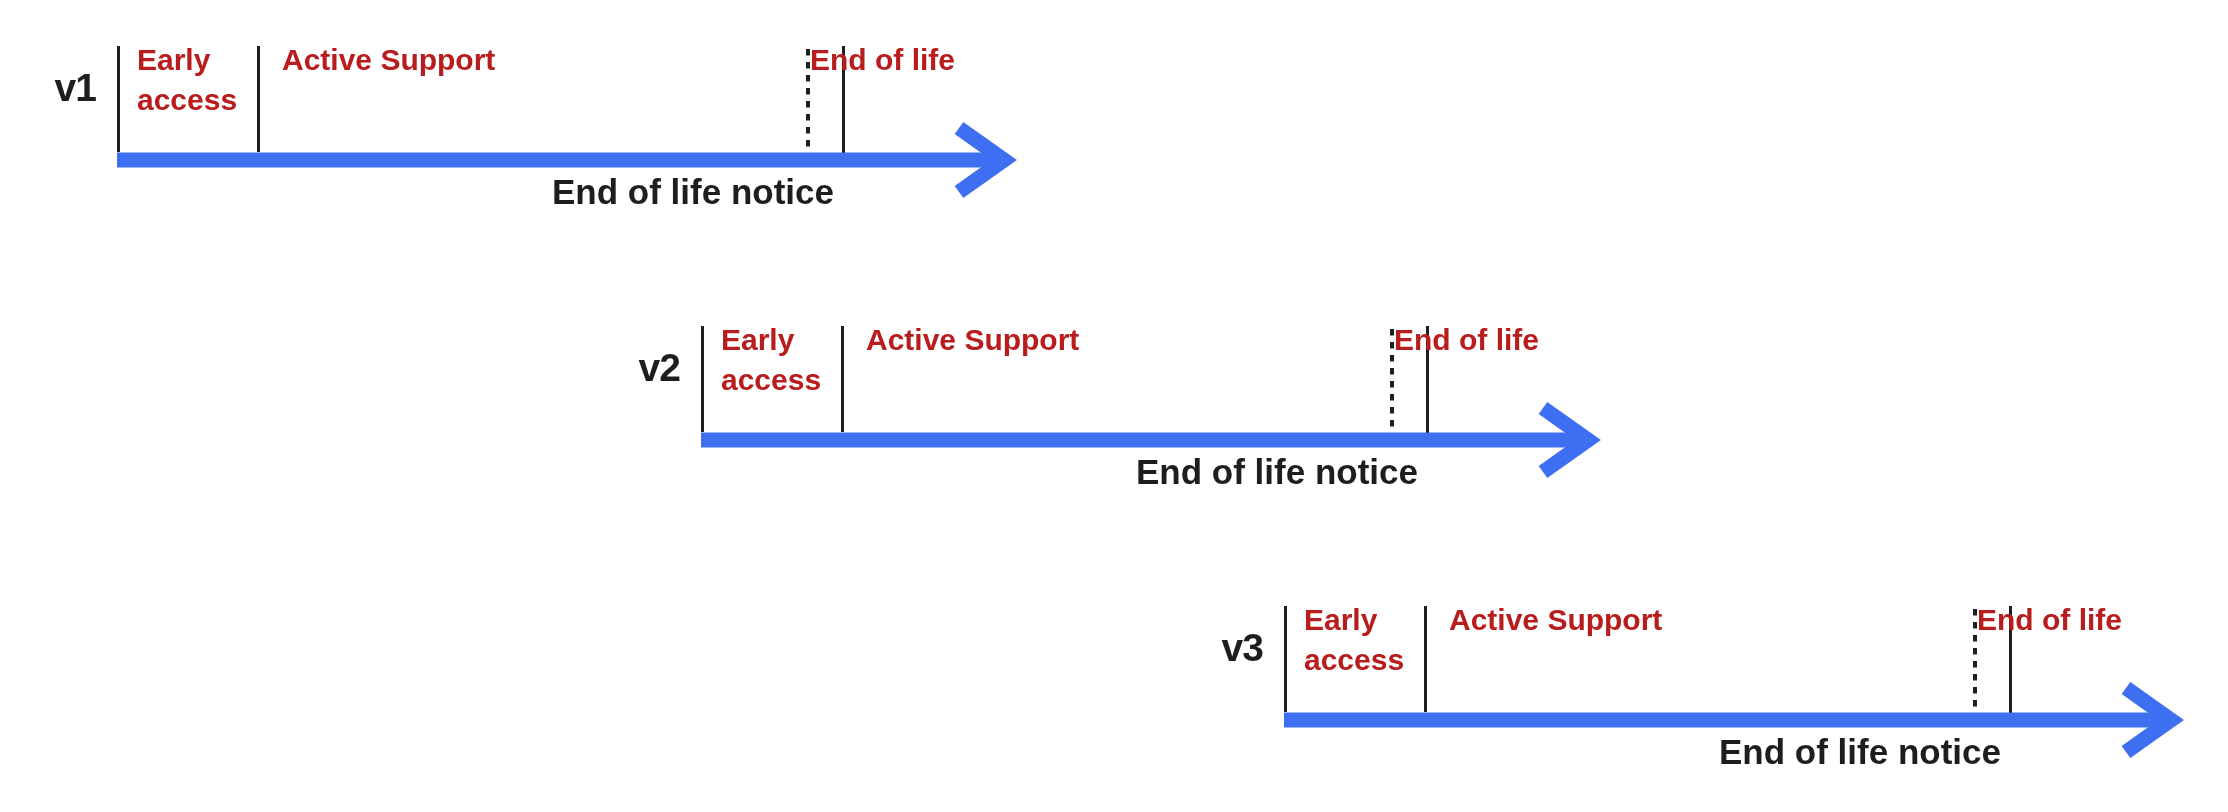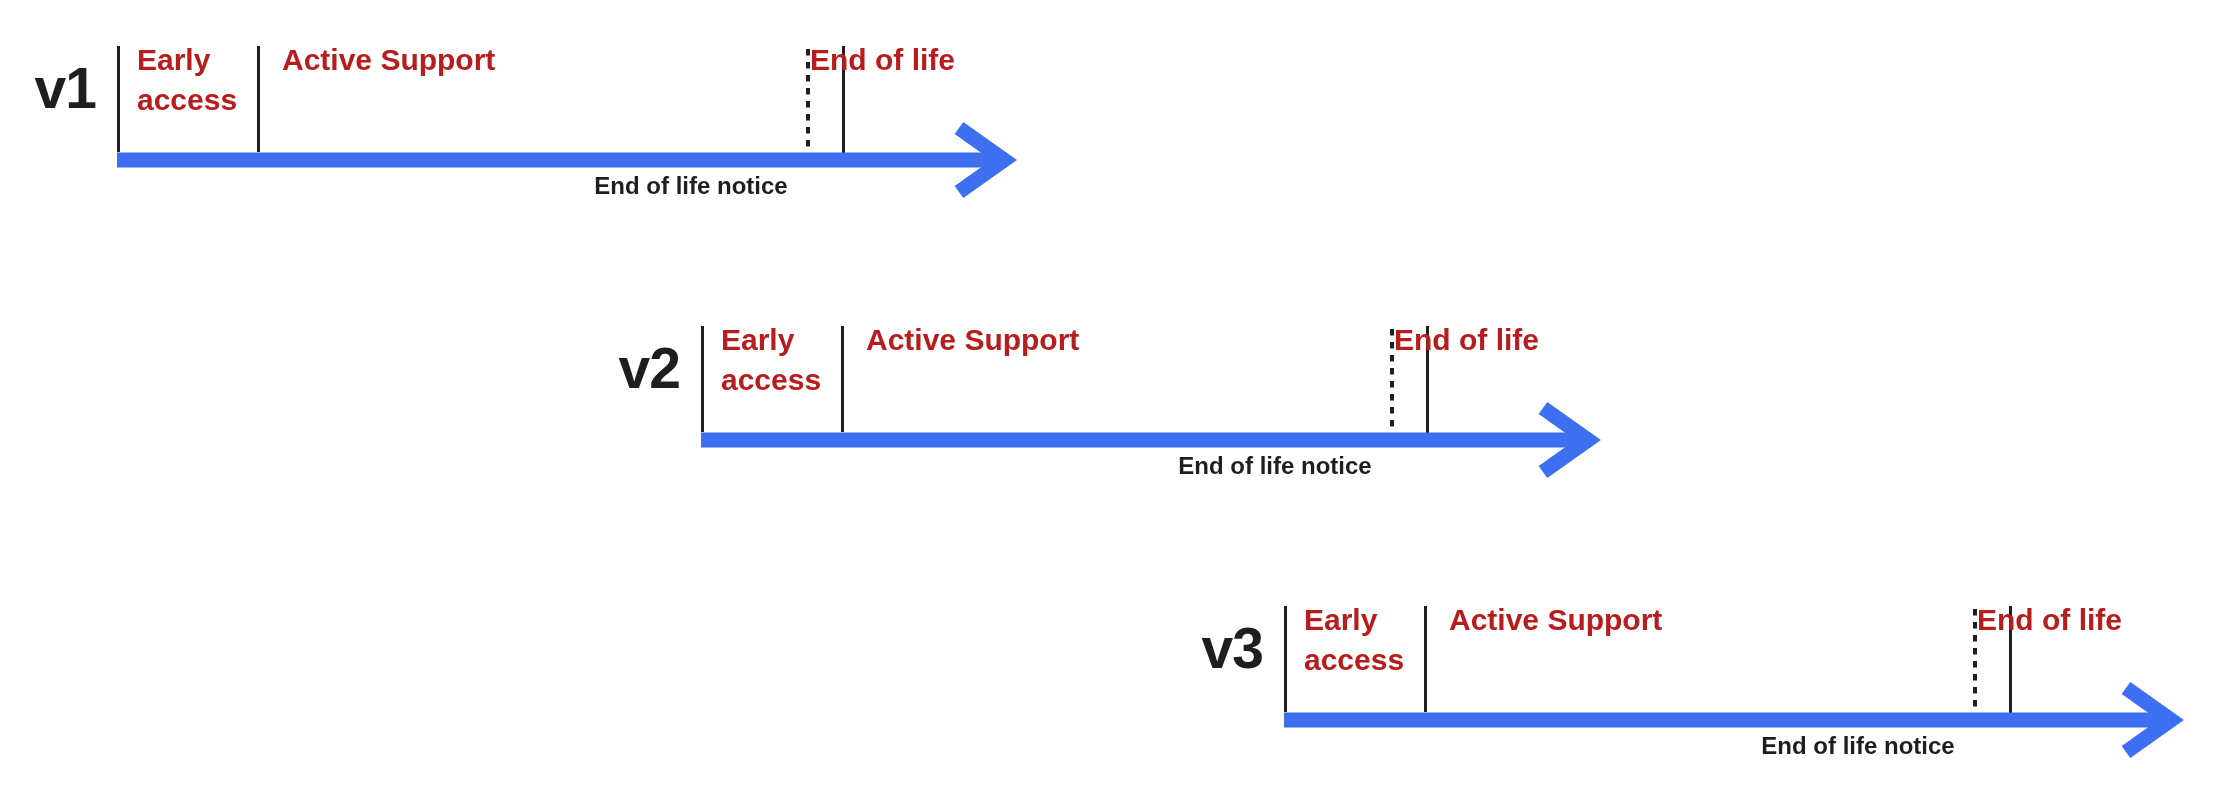--- a/index.html
+++ b/index.html
@@ -7,33 +7,33 @@
     position:relative;width:2228px;height:812px;background:#ffffff;
     font-family:"Liberation Sans",sans-serif;overflow:hidden;
   }
   .timeline{position:absolute;width:1100px;height:240px;}
   .tl-v1{left:0;top:0;}
   .tl-v2{left:584px;top:280px;}
   .tl-v3{left:1167px;top:560px;}
   .graphic{position:absolute;left:0;top:0;display:block;}
   .vlabel{
     position:absolute;left:0;top:64px;width:96px;text-align:right;
-    font-size:57px;font-weight:700;line-height:48px;color:#1e1e1e;
+    font-size:39px;font-weight:700;line-height:48px;color:#1e1e1e;
     letter-spacing:-1px;
   }
   .phase{
     position:absolute;font-size:30px;font-weight:700;line-height:40px;
     color:#b91c1c;
   }
   .phase-early{left:137px;top:40px;width:110px;}
   .phase-active{left:282px;top:40px;white-space:nowrap;}
   .phase-eol{left:810px;top:40px;white-space:nowrap;}
   .notice{
     position:absolute;left:552px;top:172px;width:278px;text-align:center;
-    font-size:24px;font-weight:700;color:#1e1e1e;white-space:nowrap;
+    font-size:35px;font-weight:700;color:#1e1e1e;white-space:nowrap;
   }
   .tick{stroke:#1f1f1f;stroke-width:3;}
   .dashline{stroke:#1f1f1f;stroke-width:4;stroke-dasharray:6.5 6.5;}
   .shaft{stroke:#3d6ff0;stroke-width:15;}
   .chev{fill:none;stroke:#3d6ff0;stroke-width:15;stroke-linejoin:miter;stroke-miterlimit:6;}
 </style>
 </head>
 <body>
 
 <div class="canvas">

